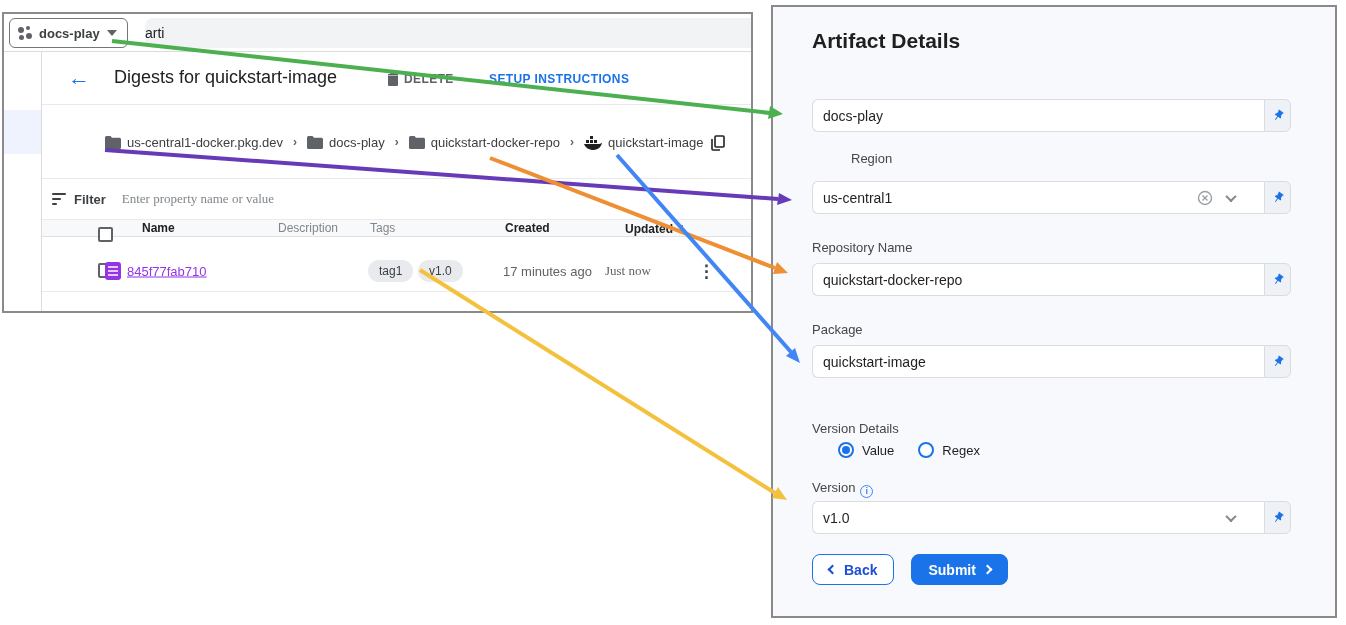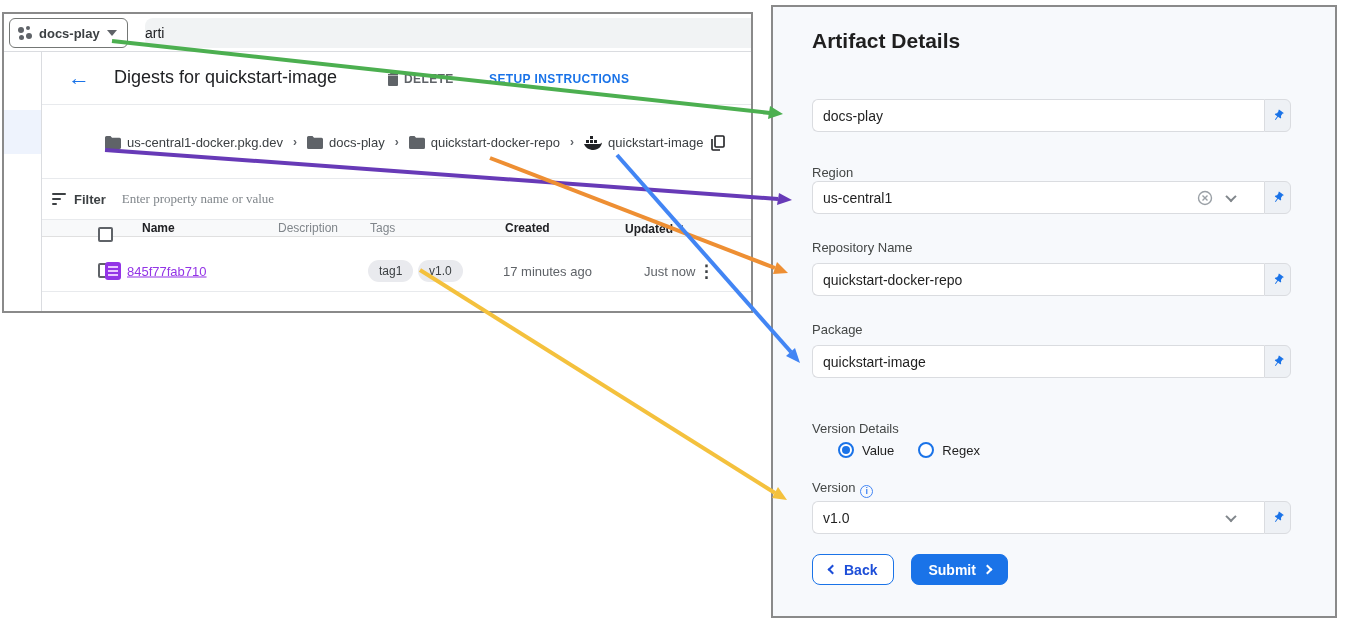--- a/index.html
+++ b/index.html
@@ -200,38 +200,38 @@
     <span class="cbx" style="left:56px; top:13px;"></span>
     <span class="digest-ico">
         <i></i>
         <i></i>
         <i></i>
       </span>
     <a class="digest-link">845f77fab710</a>
     <span class="chip" style="left:326px;">tag1</span>
     <span class="chip" style="left:376px;">v1.0</span>
     <span class="col cell-dim" style="left:461px;">17 minutes ago</span>
-    <span class="col cell-dim" style="left:602px;">Just now</span>
+    <span class="col cell-dim" style="left:563px;font-family:Liberation Serif, serif;">Just now</span>
     <span class="dots-menu">⋮</span>
   </div>
 </div>
 
 <div class="right-panel">
   <div class="form-title">Artifact Details</div>
 
   <div class="f-group" style="top:92px;">
     <input class="f-input" value="docs-play" style="">
     <span class="pin-btn">
       <svg width="14" height="14" viewBox="0 0 24 24" style="transform:rotate(35deg)">
           <path fill="#1a73e8" d="M16 9V4h1V2H7v2h1v5l-2 2v2h5.2v7h1.6v-7H18v-2l-2-2z"></path>
         </svg>
     </span>
   </div>
 
-  <div class="f-label" style="top:158px;">Region</div>
+  <div class="f-label" style="top:144px;margin-left:39px;">Region</div>
   <div class="f-group" style="top:174px;border-radius:9px;">
     <input class="f-input" value="us-central1" style="">
     <span class="f-adorn">
       <svg width="16" height="16" viewBox="0 0 16 16">
           <g stroke="#9aa0a6" stroke-width="1.4" fill="none">
             <circle cx="8" cy="8" r="6.5"></circle>
             <path d="M5.5 5.5l5 5M10.5 5.5l-5 5"></path>
           </g>
         </svg>
       <span class="chev"></span>

